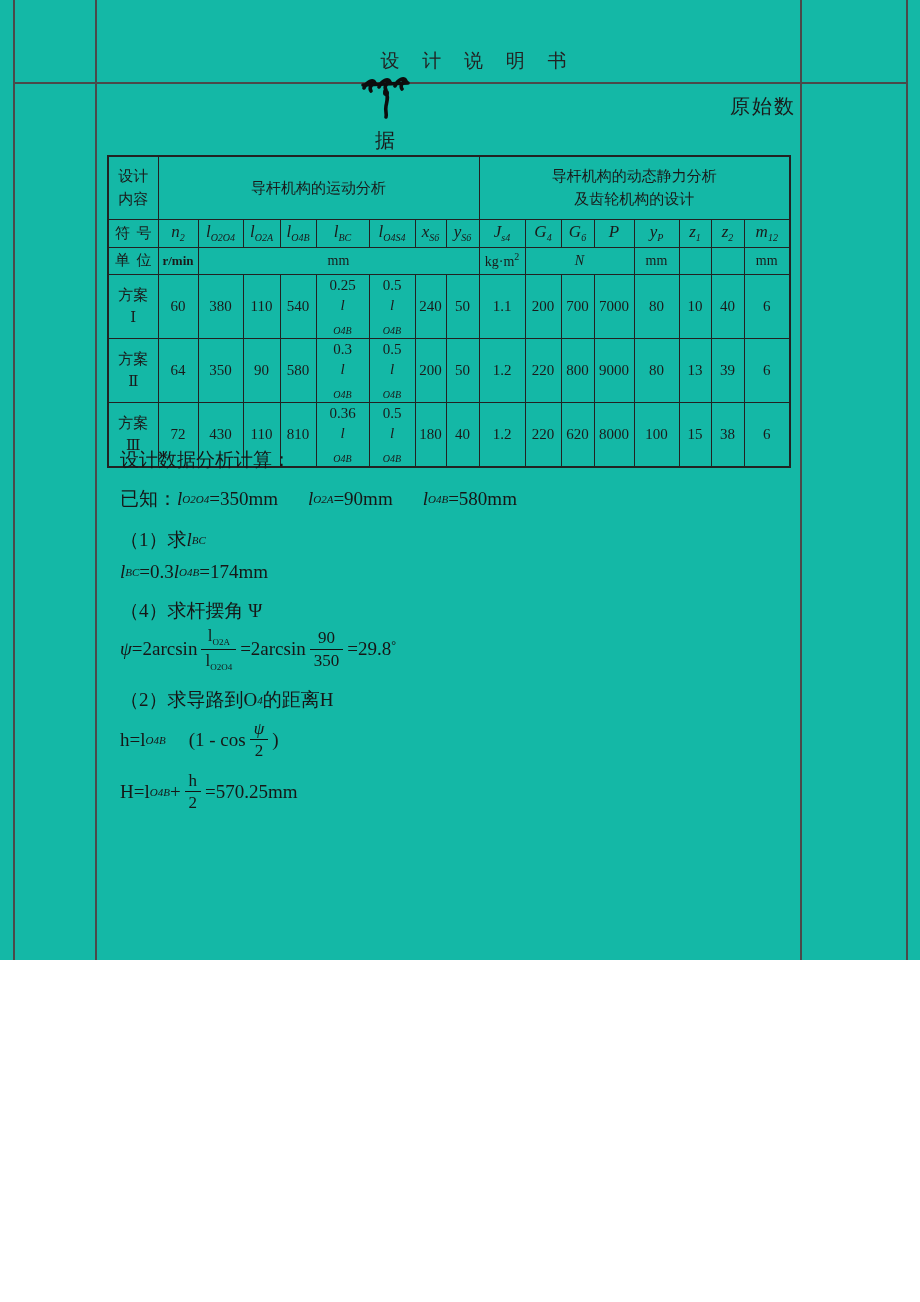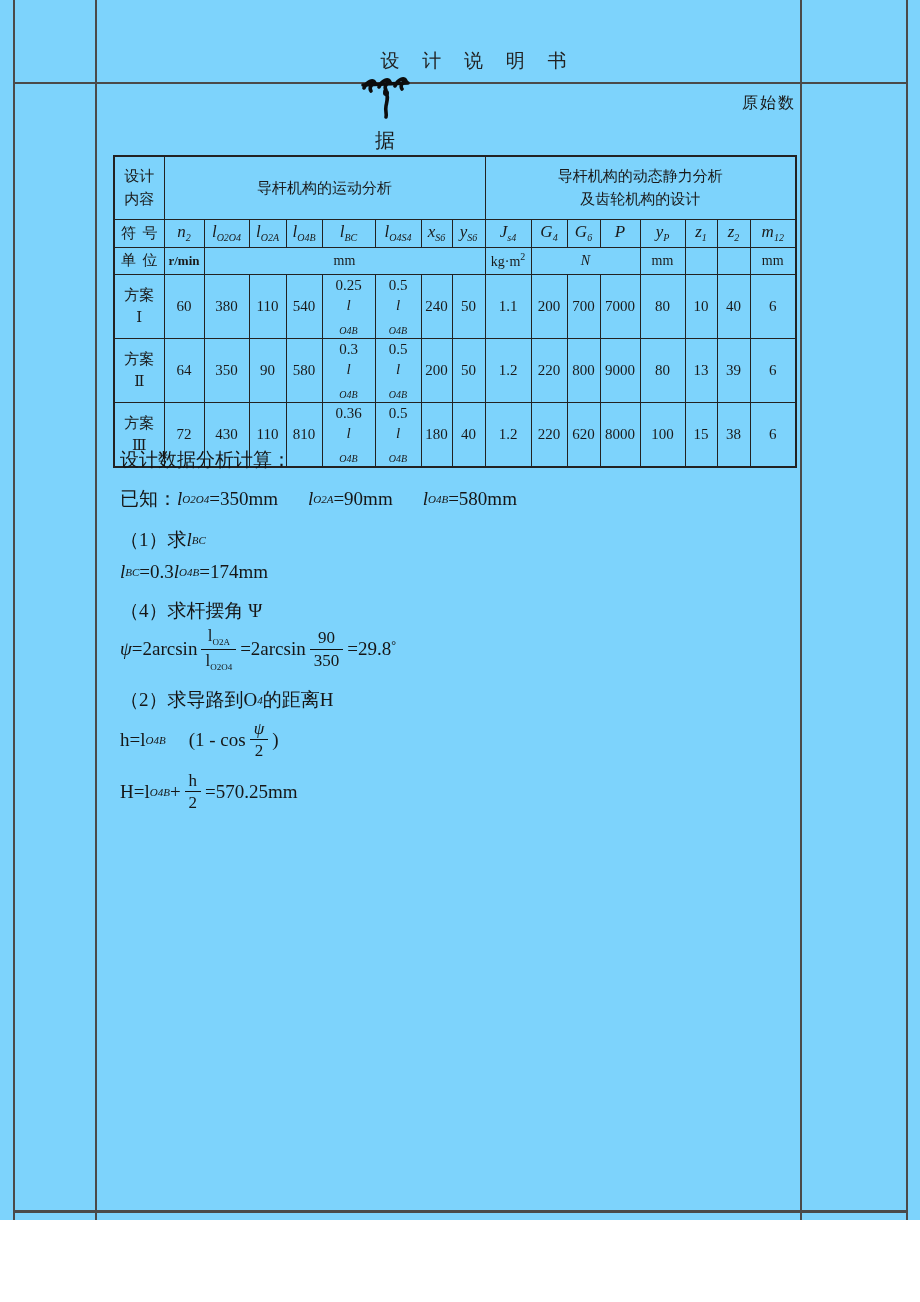--- a/index.html
+++ b/index.html
@@ -1,26 +1,26 @@
 <!DOCTYPE html>
 <html><head>
 <meta charset="utf-8">
 <style>
   html,body{margin:0;padding:0;background:#ffffff;}
-  .page{position:relative;width:920px;height:1220px;background:#7dd3fc;overflow:hidden;
+  .page{position:relative;width:920px;height:960px;background:#14b8a6;overflow:hidden;
         font-family:"Liberation Serif","DejaVu Serif",serif;color:#1a1a1a;}
   .vline,.hline{position:absolute;background:#4a4a4a;}
   
   .doc-title{position:absolute;top:48px;left:128px;width:700px;text-align:center;
              font-size:19px;letter-spacing:9px;color:#222;}
-  .heading-tail{position:absolute;top:93px;right:124px;font-size:16px;letter-spacing:2px;}
+  .heading-tail{position:absolute;top:93px;right:124px;font-size:20px;letter-spacing:2px;}
   .heading-wrap{position:absolute;top:127px;left:375px;font-size:20px;}
   .scribble{position:absolute;left:360px;top:76px;}
   
-  table.data{position:absolute;left:113px;top:155px;width:682px;border-collapse:collapse;
+  table.data{position:absolute;left:107px;top:155px;width:682px;border-collapse:collapse;
              table-layout:fixed;font-size:15px;}
   table.data td{border:1px solid #222;text-align:center;vertical-align:middle;padding:0;
                 overflow:hidden;}
   table.data{border:2px solid #222;}
   td.hd{font-size:15px;line-height:1.9;}
   td.corner{font-size:15px;line-height:1.7;}
   .jlabel{display:flex;justify-content:space-between;padding:0 6px;}
   td.sym{font-style:italic;font-size:17px;}
   td.sym sub,.stack sub, sub.ss{font-size:10px;font-style:italic;}
   td.sym.bold{font-weight:normal;margin-top:40px;}

